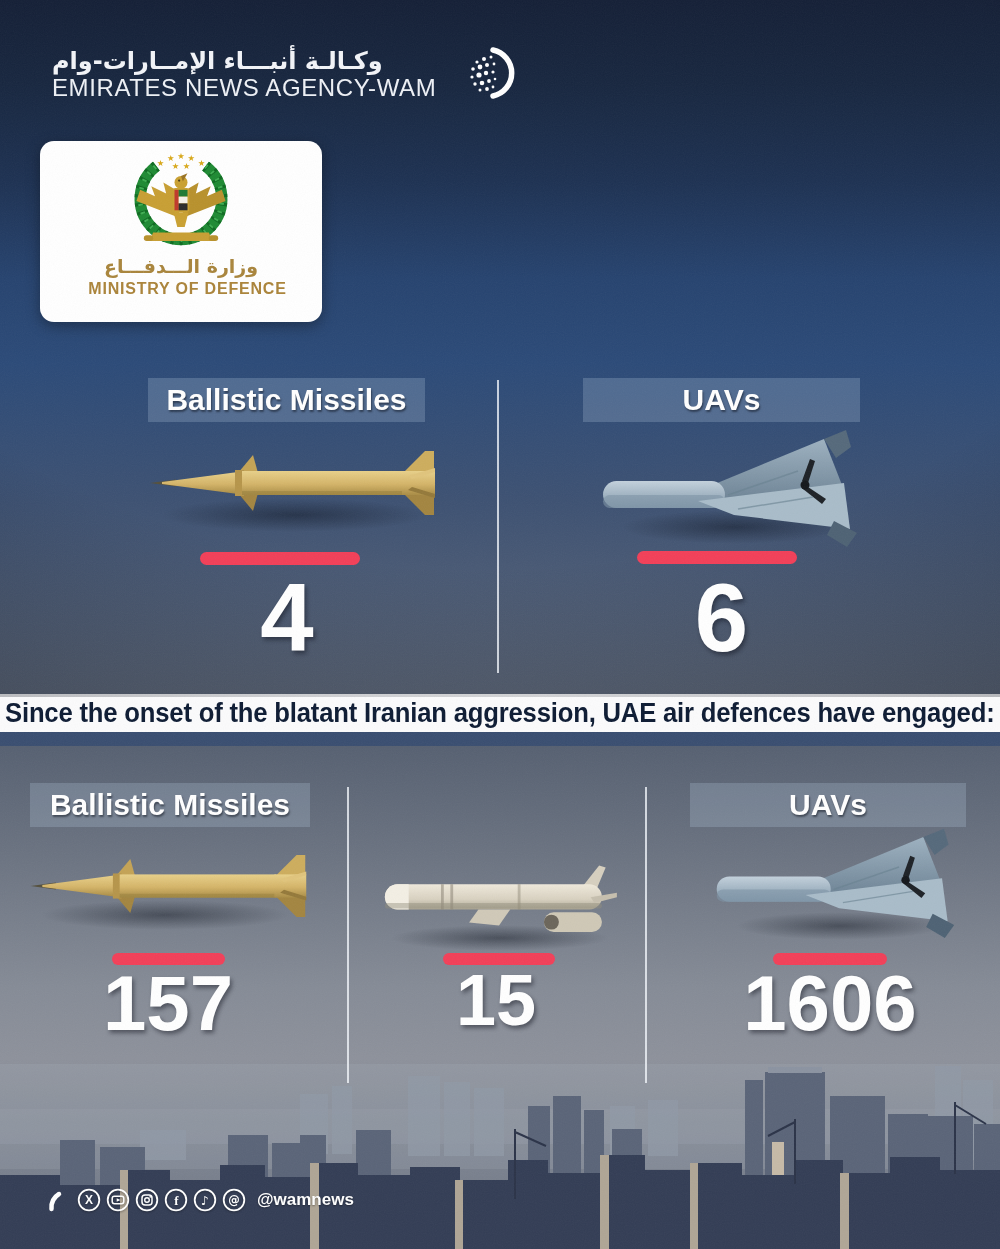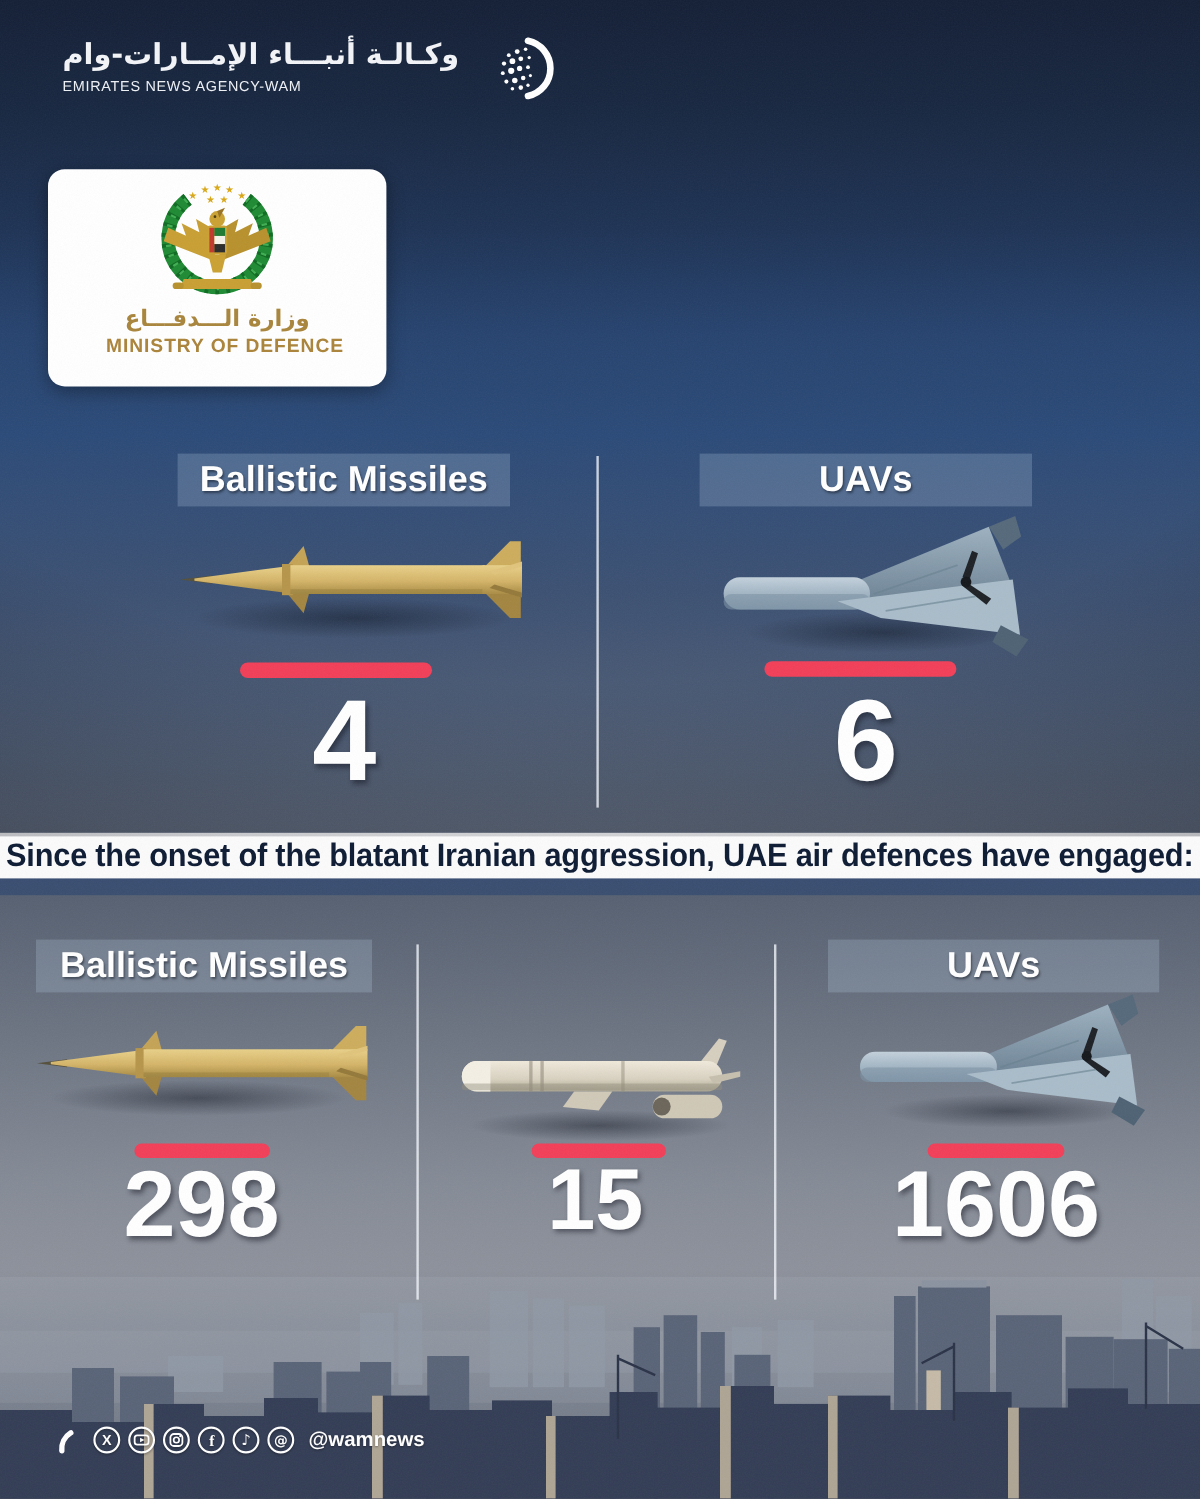--- a/index.html
+++ b/index.html
@@ -22,24 +22,24 @@
     position:absolute; left:0; top:694px; width:1000px; height:38px;
     background:#fbfbfc; display:flex; align-items:center; justify-content:center;
   }
   .bg-bottom {
     position:absolute; left:0; top:746px; width:1000px; height:503px;
     background:linear-gradient(180deg,#566071 0%,#6b7381 22%,#858b96 48%,#8d919b 62%,#7c8390 82%,#6b7280 100%);
   }
   .grain { position:absolute; inset:0; width:100%; height:100%; opacity:0.05; pointer-events:none; }
 
   
-  .wam-header { position:absolute; left:52px; top:30px; display:flex; align-items:center; gap:28px; }
+  .wam-header { position:absolute; left:52px; top:46px; display:flex; align-items:center; gap:28px; }
   .wam-lines { display:flex; flex-direction:column; align-items:flex-start; }
   .wam-arabic { color:#f2f4f8; font-size:24px; font-weight:bold; line-height:30px; font-family:"DejaVu Sans",sans-serif; }
-  .wam-english { color:#eef1f6; font-size:12px; letter-spacing:0.6px; line-height:24px; }
+  .wam-english { color:#eef1f6; font-size:24px; letter-spacing:0.6px; line-height:24px; }
   .globe-icon { width:54px; height:54px; }
 
   
   .mod-card {
     position:absolute; left:40px; top:141px; width:282px; height:181px;
     background:#ffffff; border-radius:14px; box-shadow:0 4px 14px rgba(0,0,0,0.35);
     display:flex; flex-direction:column; align-items:center; padding-top:8px;
   }
   .mod-arabic { color:#a9853c; font-size:19px; font-weight:bold; margin-top:2px; font-family:"DejaVu Sans",sans-serif; }
   .mod-english { color:#ab843a; font-size:16px; font-weight:bold; letter-spacing:0.8px; margin-top:3px;margin-left:13px; }
@@ -330,21 +330,21 @@
     <rect x="93" y="22" width="9" height="26" fill="#b6954a"></rect>
     <rect x="100" y="23" width="162" height="24" fill="url(#tan1)"></rect>
     <rect x="100" y="43" width="162" height="4" fill="#99813e" opacity="0.55"></rect>
     <polygon points="262,24 283,3 292,3 292,24" fill="#cdad5d"></polygon>
     <polygon points="262,46 283,67 292,67 292,46" fill="#a38540"></polygon>
     <rect x="260" y="23" width="33" height="24" fill="url(#tan1)"></rect>
     <polygon points="266,28 293,20 293,24 270,31" fill="#e0c47c"></polygon>
     <polygon points="266,42 293,50 293,46 270,39" fill="#94793a"></polygon>
   </svg>
   <div class="red-bar" style="left:112px; top:953px; width:113px; height:12px;"></div>
-  <div class="big-num" style="left:68px; top:963px; width:200px; font-size:78px;">298</div>
+  <div class="big-num" style="left:68px; top:963px; width:200px; font-size:78px;">157</div>
 
   <div class="vshadow" style="left:390px; top:925px; width:220px; height:26px;"></div>
   <svg class="vehicle" style="left:368px; top:858px;" width="262" height="88" viewBox="0 0 280 94">
     <defs>
       <linearGradient id="cream1" x1="0" y1="0" x2="0" y2="1">
         <stop offset="0" stop-color="#efe9db"></stop>
           <stop offset="0.6" stop-color="#d8d1c0"></stop>
           <stop offset="1" stop-color="#aaa492"></stop>
       </linearGradient>
     </defs>

